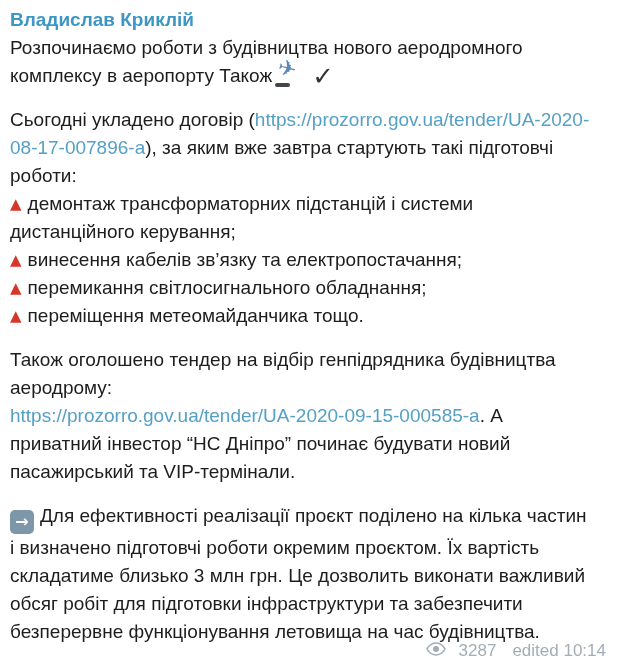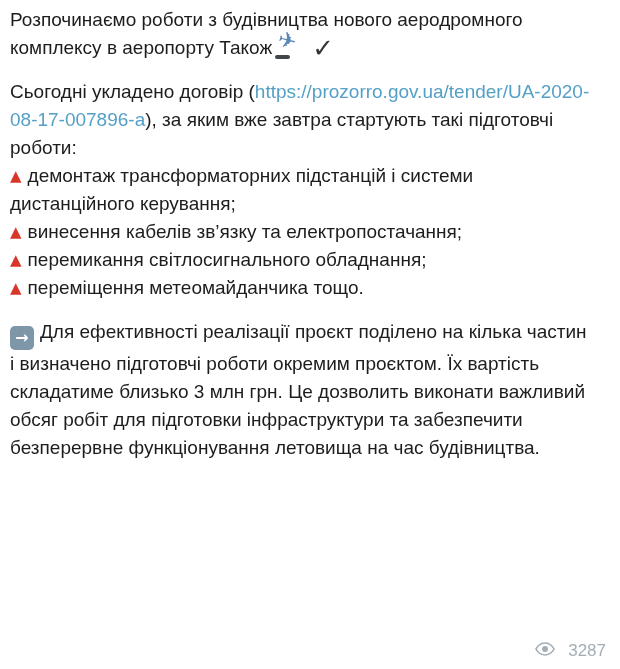--- a/index.html
+++ b/index.html
@@ -56,27 +56,32 @@
   }
   .footer .views{margin-left:13px;}
   .footer .edited{margin-left:16px;}
   .eye{display:inline-block;vertical-align:middle;}
 </style>
 </head>
 <body>
 
 <div class="content">
   <div>
+    <span class="author">Владислав Криклій</span>
+  </div>
+  <div>
       <div class="para"><span>Розпочинаємо роботи з будівництва нового аеродромного комплексу в аеропорту Також</span><span class="plane"><span class="glyph">✈</span><span class="runway"></span></span><span class="check">✓</span></div>
       <div class="para"><span>Сьогодні укладено договір (</span><a href="#" class="link">https://prozorro.gov.ua/tender/UA-2020-08-17-007896-a</a><span>), за яким вже завтра стартують такі підготовчі роботи:</span><br><span class="tri">▲</span><span>демонтаж трансформаторних підстанцій і системи дистанційного керування;</span><br><span class="tri">▲</span><span>винесення кабелів зв’язку та електропостачання;</span><br><span class="tri">▲</span><span>перемикання світлосигнального обладнання;</span><br><span class="tri">▲</span><span>переміщення метеомайданчика тощо.</span></div>
+      <div class="para"><span>Також оголошено тендер на відбір генпідрядника будівництва аеродрому:</span><br><a href="#" class="link">https://prozorro.gov.ua/tender/UA-2020-09-15-000585-a</a><span>. А приватний інвестор “НС Дніпро” починає будувати новий пасажирський та VIP-термінали.</span></div>
       <div class="para"><span class="arrowbox">→</span><span>Для ефективності реалізації проєкт поділено на кілька частин і визначено підготовчі роботи окремим проєктом. Їх вартість складатиме близько 3 млн грн. Це дозволить виконати важливий обсяг робіт для підготовки інфраструктури та забезпечити безперервне функціонування летовища на час будівництва.</span></div>
     </div>
 </div>
 
 <div class="footer">
   <span class="eye">
     <svg width="20" height="14" viewBox="0 0 20 14">
       <path d="M10 1 C5 1 1.8 5 1 7 C1.8 9 5 13 10 13 C15 13 18.2 9 19 7 C18.2 5 15 1 10 1 Z" fill="none" stroke="#a3adb6" stroke-width="1.6"></path>
       <circle cx="10" cy="7" r="3" fill="#a3adb6"></circle>
     </svg>
   </span>
   <span class="views">3287</span>
+  <span class="edited">edited 10:14</span>
 </div>
 
 </body></html>

